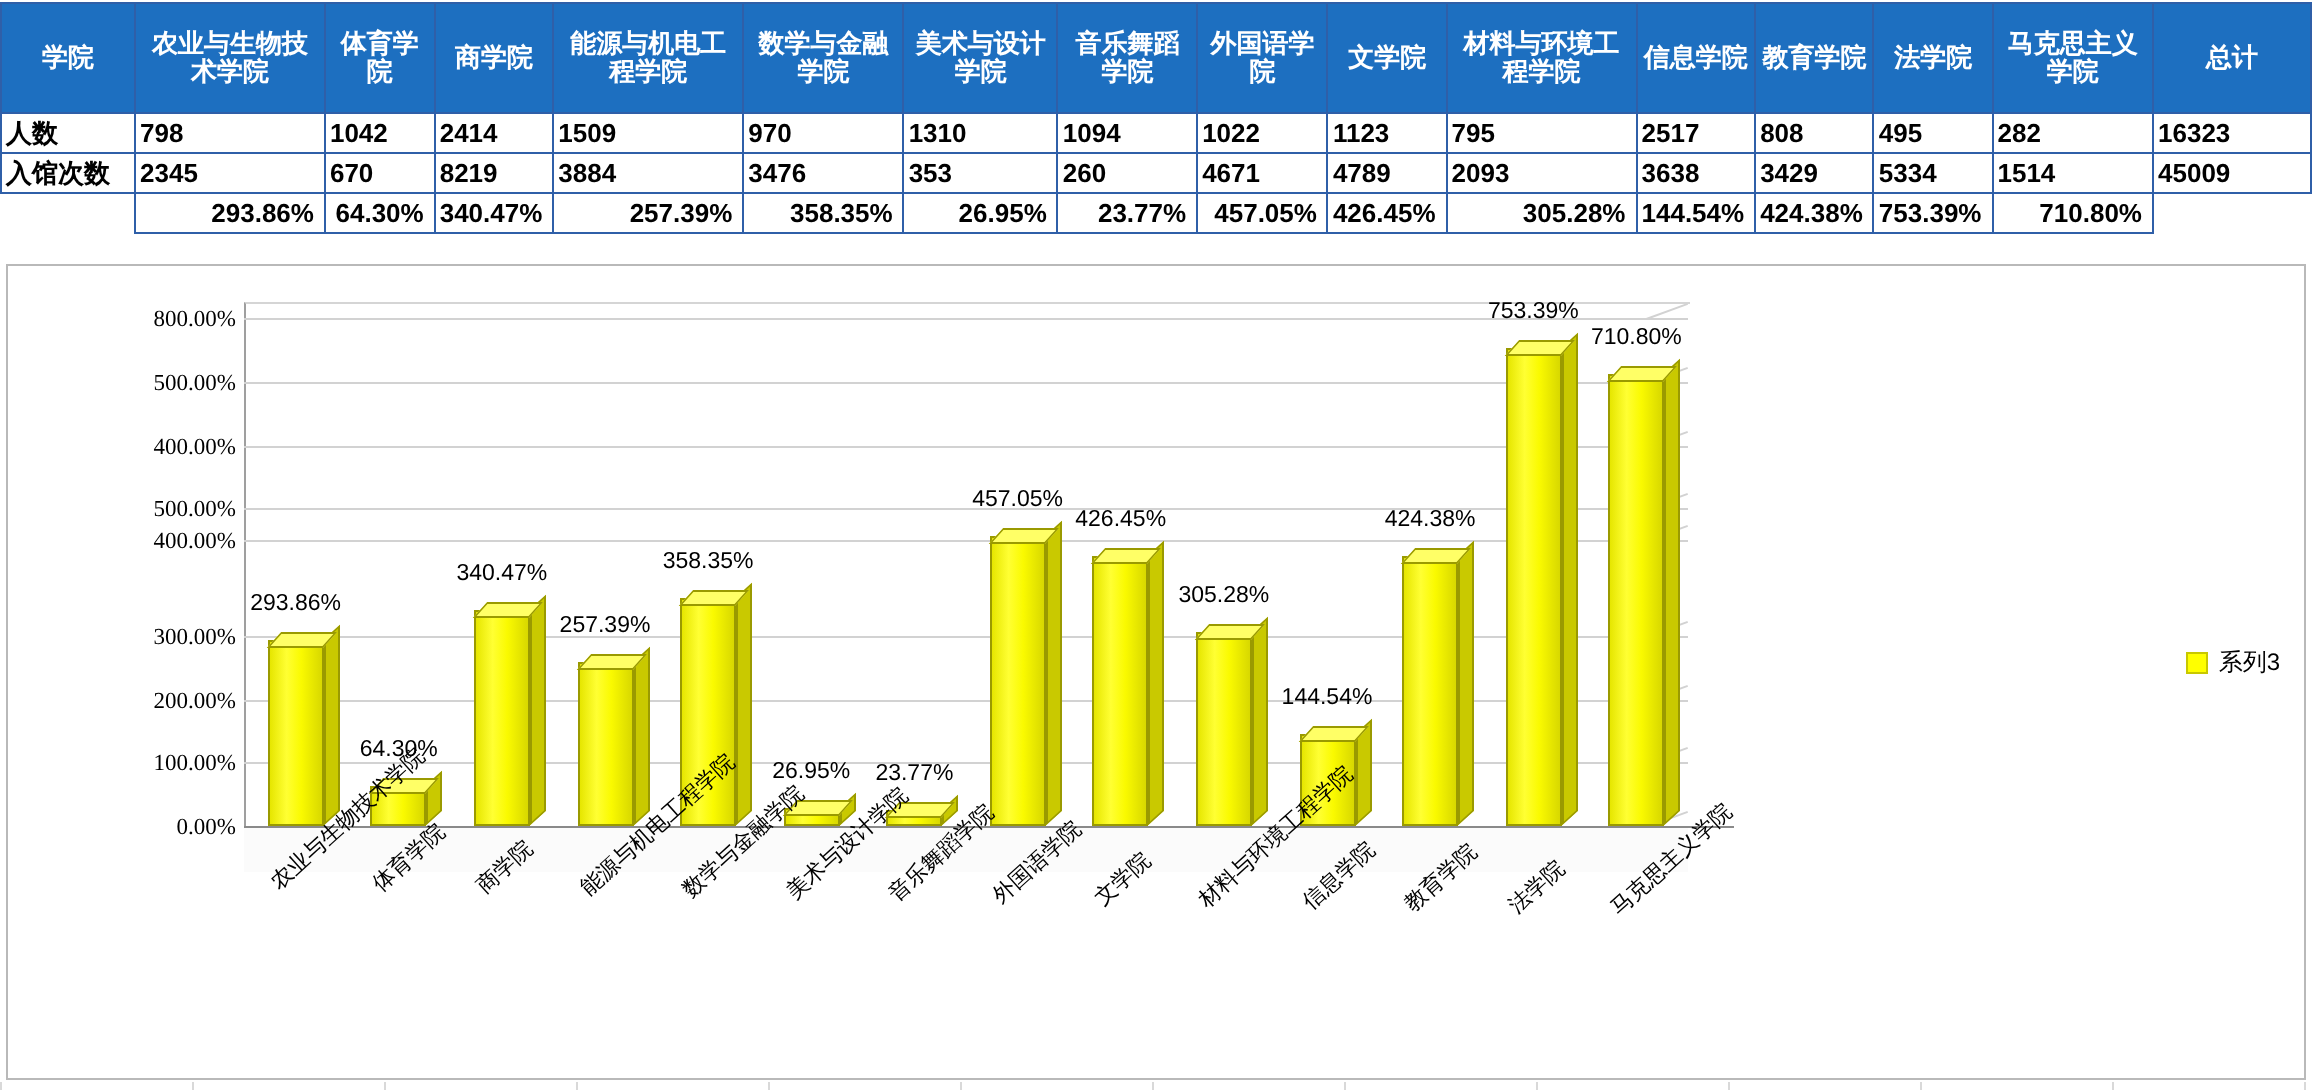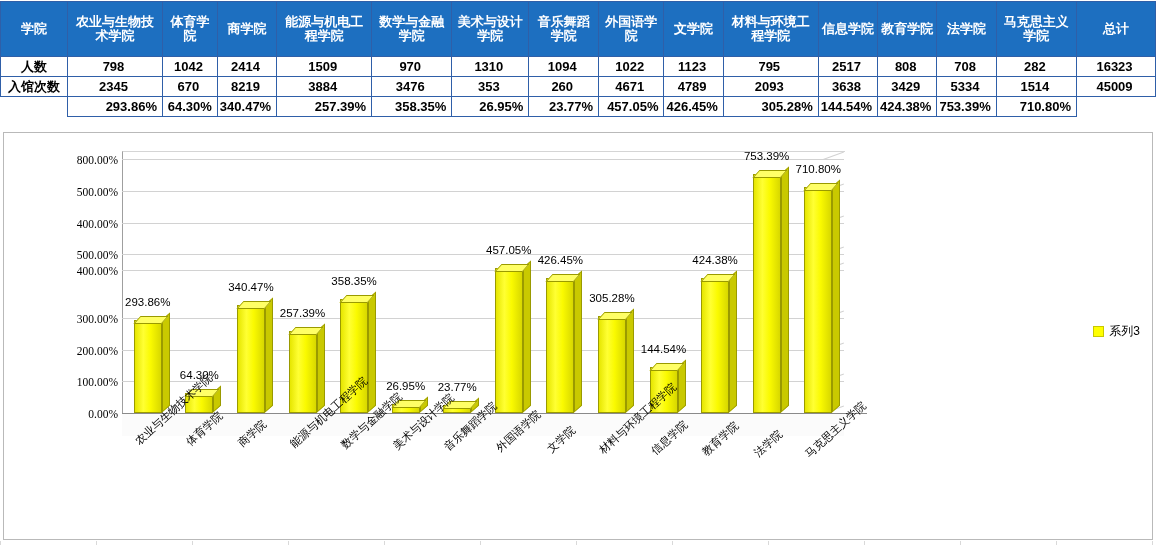--- a/index.html
+++ b/index.html
@@ -32,22 +32,22 @@
     font-size:13px;
     letter-spacing:0px;
   }
   table.data tr.head th.first{width:62px;}
   table.data tr.head th.total{width:74px;}
   table.data td.rowlab{
     background:#ffffff;
     text-align:center;
     font-size:13px;
   }
-  table.data tr.r1 td,table.data tr.r2 td{height:19px;text-align:center;padding-right:5px;}
-  table.data tr.r1 td.rowlab,table.data tr.r2 td.rowlab{text-align:center;padding-right:2px;}
+  table.data tr.r1 td,table.data tr.r2 td{height:19px;text-align:left;padding-right:5px;}
+  table.data tr.r1 td.rowlab,table.data tr.r2 td.rowlab{text-align:left;padding-right:2px;}
   table.data tr.r3 td{height:19px;text-align:right;padding-right:5px;font-weight:bold;}
   .pctlast{border-right:1px solid #2f5fa8;}
   .nb{border:none !important;background:transparent !important;}
 
   
   .chart-box{
     position:absolute;
     left:3px;top:132px;
     width:1150px;height:408px;
     border:1px solid #b9b9b9;
@@ -177,21 +177,21 @@
       <td>2414</td>
       <td>1509</td>
       <td>970</td>
       <td>1310</td>
       <td>1094</td>
       <td>1022</td>
       <td>1123</td>
       <td>795</td>
       <td>2517</td>
       <td>808</td>
-      <td>708</td>
+      <td>495</td>
       <td>282</td>
       <td>16323</td>
     </tr>
 
     <tr class="r2">
       <td class="rowlab">入馆次数</td>
       <td>2345</td>
       <td>670</td>
       <td>8219</td>
       <td>3884</td>

